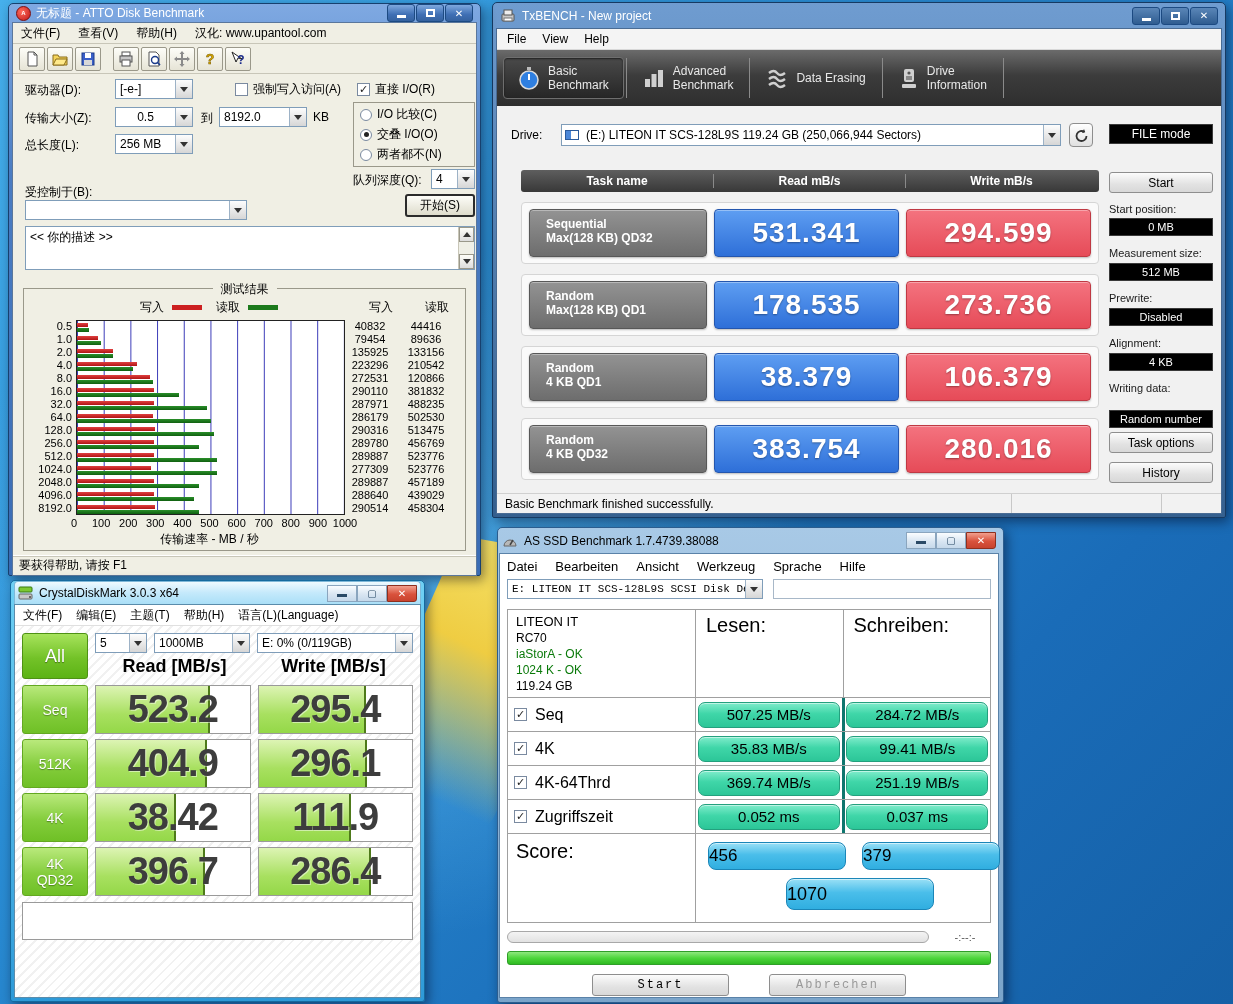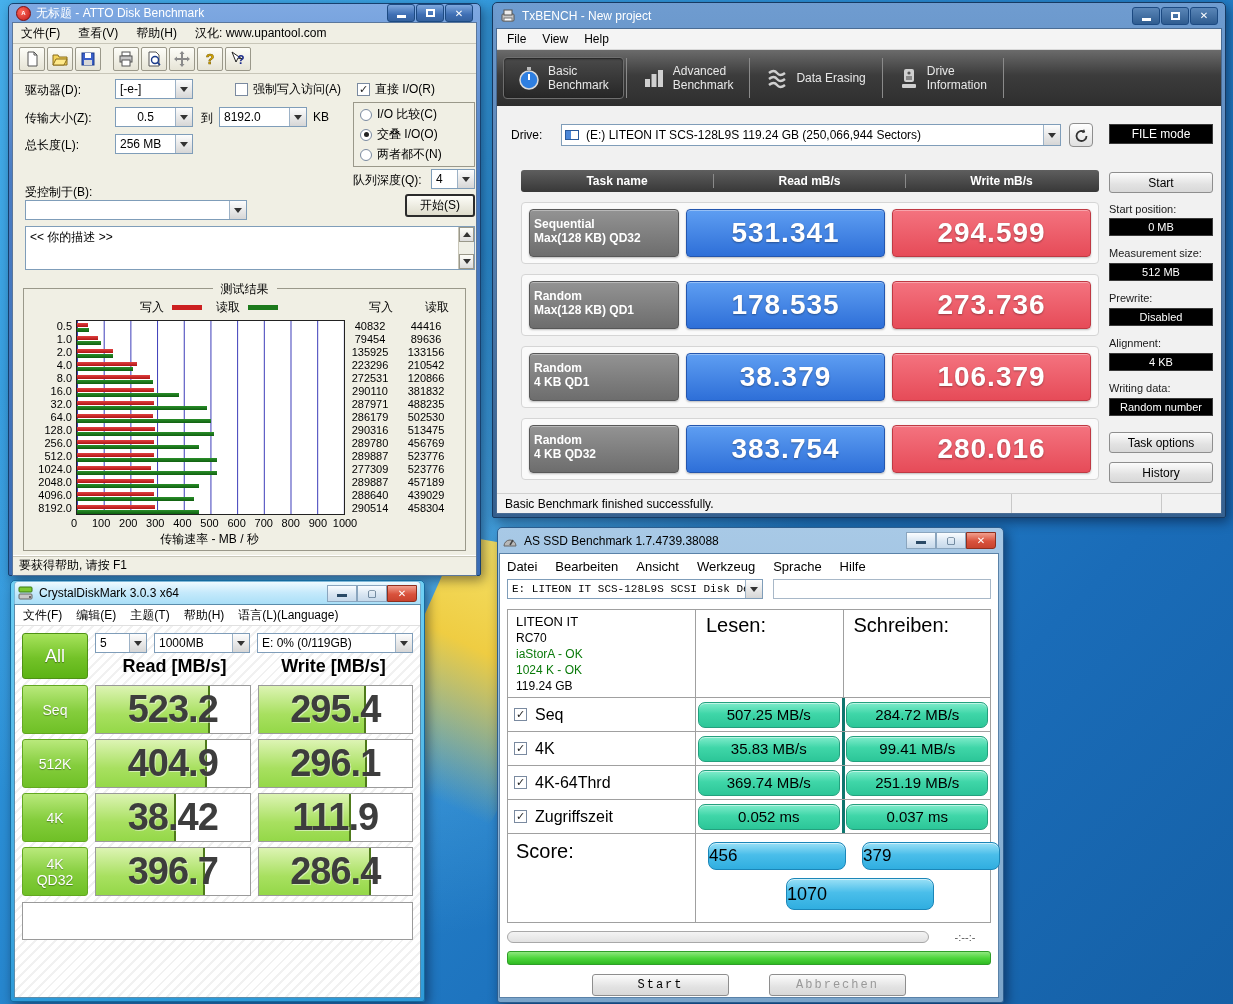--- a/index.html
+++ b/index.html
@@ -101,22 +101,22 @@
   .blackbox{background:#000;color:#fff;border:1px solid #3a3a3a;display:flex;align-items:center;justify-content:center;font-size:11px}
   .txb-filemode{position:absolute;left:612px;top:18px;width:104px;height:20px;font-size:12px}
   .txb-thead{position:absolute;left:24px;top:64px;width:578px;height:22px;display:flex;align-items:center;
              background:linear-gradient(#5e5e5e,#383838);border-radius:3px;color:#fff;font-weight:bold;font-size:12px}
   .txb-th{text-align:center}
   .txb-th1{width:192px}.txb-th2{width:192px;border-left:1px solid #8a8a8a}.txb-th3{width:192px;border-left:1px solid #8a8a8a}
   #txb-tasks{position:absolute;left:24px;top:96px;width:578px}
   .txb-row{height:62px;margin-bottom:10px;background:#fafafa;border:1px solid #d5d5d5;border-radius:4px;
            display:flex;align-items:center;gap:7px;padding:0 7px}
   .txb-pill{height:48px;border-radius:4px;box-shadow:inset 0 1px 0 rgba(255,255,255,.35),0 1px 2px rgba(0,0,0,.25)}
-  .txb-name{width:150px;background:linear-gradient(#939393,#6d6d6d);border:1px solid #585858;color:#fff;
-            font-size:12px;font-weight:bold;padding:7px 0 0 4px}
+  .txb-name{width:178px;background:linear-gradient(#939393,#6d6d6d);border:1px solid #585858;color:#fff;
+            font-size:12px;font-weight:bold;padding:7px 0 0 16px}
   .txb-read,.txb-write{flex:1;display:flex;align-items:center;justify-content:center;color:#fff;
             font-size:28px;font-weight:bold;letter-spacing:1px;text-shadow:0 1px 2px rgba(0,0,0,.35)}
   .txb-read{background:linear-gradient(#5e9ef2,#2e6fd8);border:1px solid #2456ae}
   .txb-write{background:linear-gradient(#f4737f,#e64b58);border:1px solid #bf3943}
   .txb-side{position:absolute;left:612px;top:0;width:104px;height:100%}
   .txb-side .lab{position:absolute;font-size:11px;color:#1a1a1a;white-space:nowrap}
   .txb-side .blackbox{position:absolute;width:104px;height:18px}
   .txb-side .btn{position:absolute;width:104px;height:21px}
   .txb-status{height:20px;background:#f2f2f2;border-top:1px solid #d0d0d0;display:flex;align-items:center;font-size:12px}
   .txb-status .cell1{flex:1;padding-left:8px}
@@ -653,21 +653,21 @@
           </div>
         <span class="lab" style="left:0;top:186px">Prewrite:</span>
         <div class="blackbox" style="left:0;top:202px">
             <span>Disabled</span>
           </div>
         <span class="lab" style="left:0;top:231px">Alignment:</span>
         <div class="blackbox" style="left:0;top:247px">
             <span>4 KB</span>
           </div>
         <span class="lab" style="left:0;top:276px">Writing data:</span>
-        <div class="blackbox" style="left:0;top:292px">
+        <div class="blackbox" style="left:0;top:304px">
             <span>Random number</span>
           </div>
         <div class="btn" style="left:0;top:326px">
             <span>Task options</span>
           </div>
         <div class="btn" style="left:0;top:356px">
             <span>History</span>
           </div>
       </div>
     </div>

